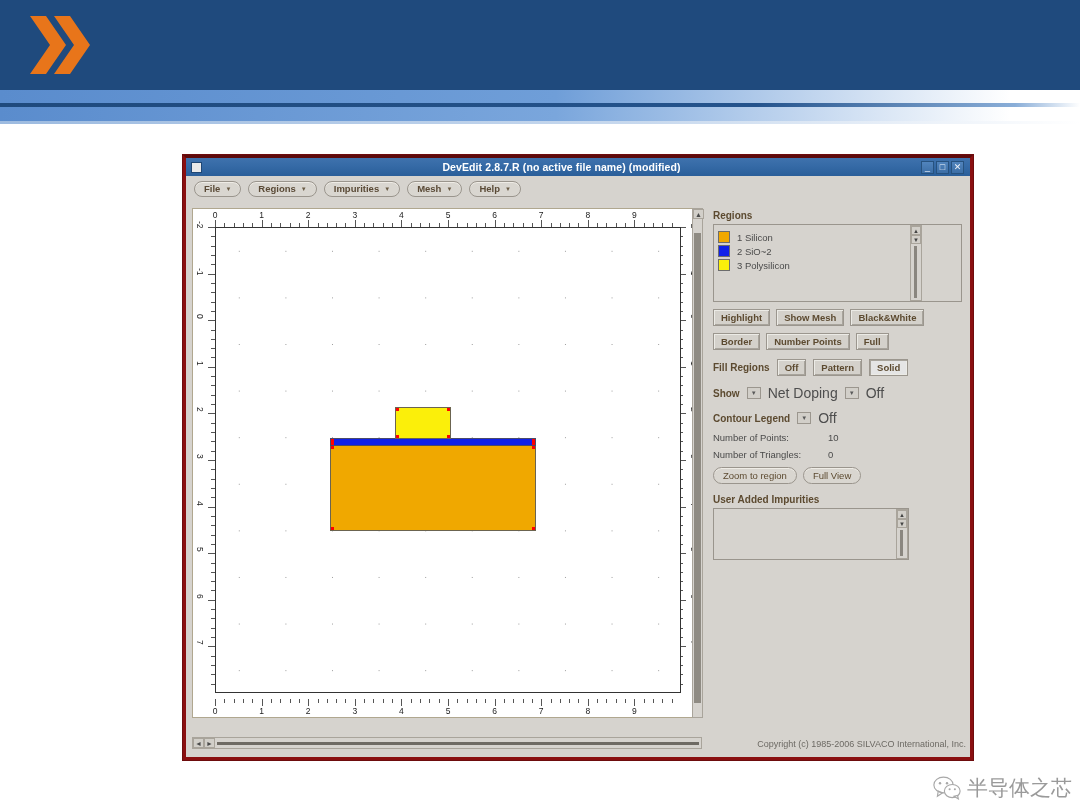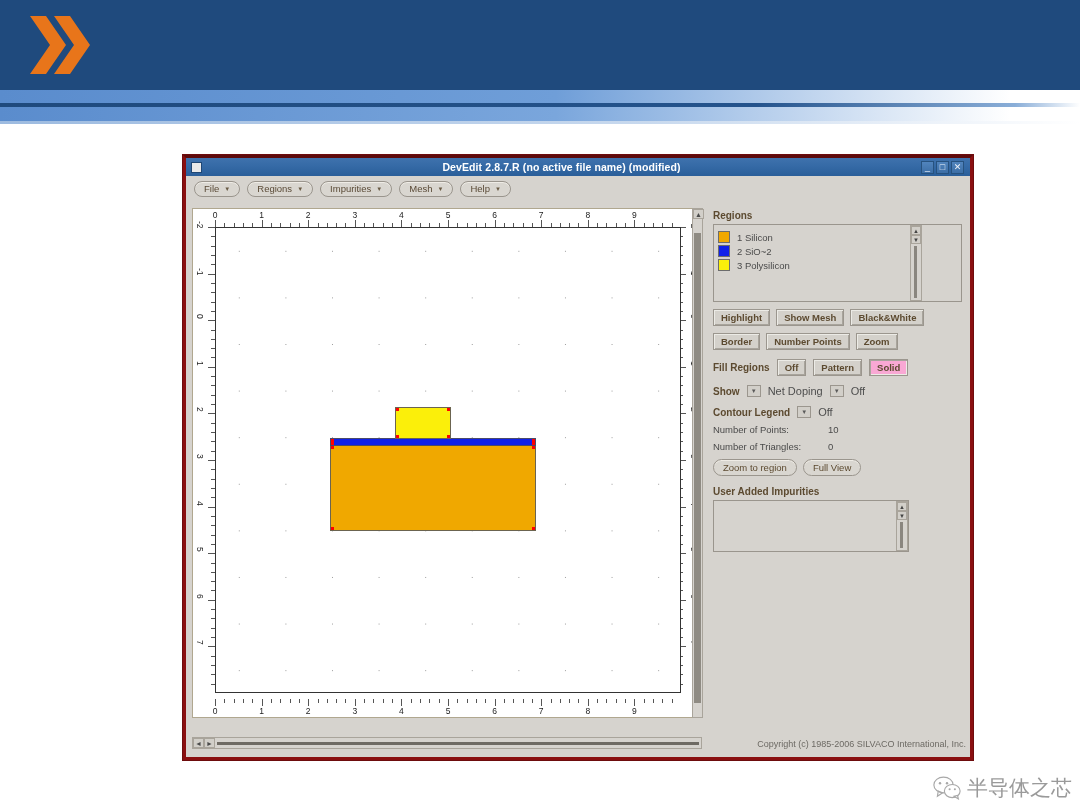--- a/index.html
+++ b/index.html
@@ -68,21 +68,21 @@
   
   #menubar {
     height: 26px; background: #d6d3ce;
     display: flex; align-items: center; padding-left: 8px; gap: 7px;
   }
   .menu-btn {
     background: #d9d6d0;
     border: 1px solid #9a958d;
     border-radius: 9px;
     padding: 1px 9px 2px 9px;
-    font-size: 9.5px; color: #5a4a36; font-weight: normal;
+    font-size: 9.5px; color: #5a4a36; font-weight: bold;
     display: flex; align-items: center; gap: 5px;
     box-shadow: inset 0 1px 0 #efece6;
   }
   .menu-arrow { font-size: 6px; color: #6b5c46; }
 
   
   #app-body { display: flex; height: 555px; }
 
   
   #canvas-pane { position: relative; width: 525px; padding: 6px 0 0 6px; }
@@ -165,25 +165,25 @@
   .ls-track { flex: 1; width: 3px; background: #8a867f; margin: 2px 0; }
 
   .btn-row { display: flex; gap: 6px; margin-top: 7px; flex-wrap: wrap; }
   .tbtn {
     background: #d4d1cb; border: 1px solid #9b968e;
     padding: 2px 7px; font-size: 9.5px; color: #5c4a30; font-weight: bold;
     box-shadow: inset 1px 1px 0 #ecebe6, inset -1px -1px 0 #a8a49c;
   }
   .tbtn.pressed {
     box-shadow: inset 1px 1px 0 #a8a49c, inset -1px -1px 0 #ecebe6;
-    background: #f9a8d4;
+    background: #e5e5e5;
   }
   .opt-row { display: flex; align-items: center; gap: 7px; margin-top: 9px; }
   .row-label { font-size: 10px; font-weight: bold; color: #5c4a30; }
-  .row-value { font-size: 11px; color: #4e4e4e; }
+  .row-value { font-size: 14px; color: #4e4e4e; }
   .dropdown {
     width: 14px; height: 12px; background: #d2cfc9; border: 1px solid #9b968e;
     font-size: 6px; color: #5a5a5a; text-align: center; line-height: 11px;
   }
   .stat-row { display: flex; margin-top: 6px; font-size: 9.5px; color: #4a4a4a; }
   .stat-label { width: 115px; }
   .pillbtn {
     background: #d9d6d0; border: 1px solid #9a958d; border-radius: 9px;
     padding: 2px 9px; font-size: 9.5px; color: #5c4a30;
     box-shadow: inset 0 1px 0 #efece6;
@@ -567,21 +567,21 @@
 
       <div class="btn-row">
         <div class="tbtn">Highlight</div>
         <div class="tbtn">Show Mesh</div>
         <div class="tbtn">Black&amp;White</div>
       </div>
 
       <div class="btn-row">
         <div class="tbtn">Border</div>
         <div class="tbtn">Number Points</div>
-        <div class="tbtn">Zoom</div>
+        <div class="tbtn">Full</div>
       </div>
 
       <div class="opt-row">
         <span class="row-label">Fill Regions</span>
         <span class="tbtn">Off</span>
         <span class="tbtn">Pattern</span>
         <span class="tbtn pressed">Solid</span>
       </div>
 
       <div class="opt-row">

